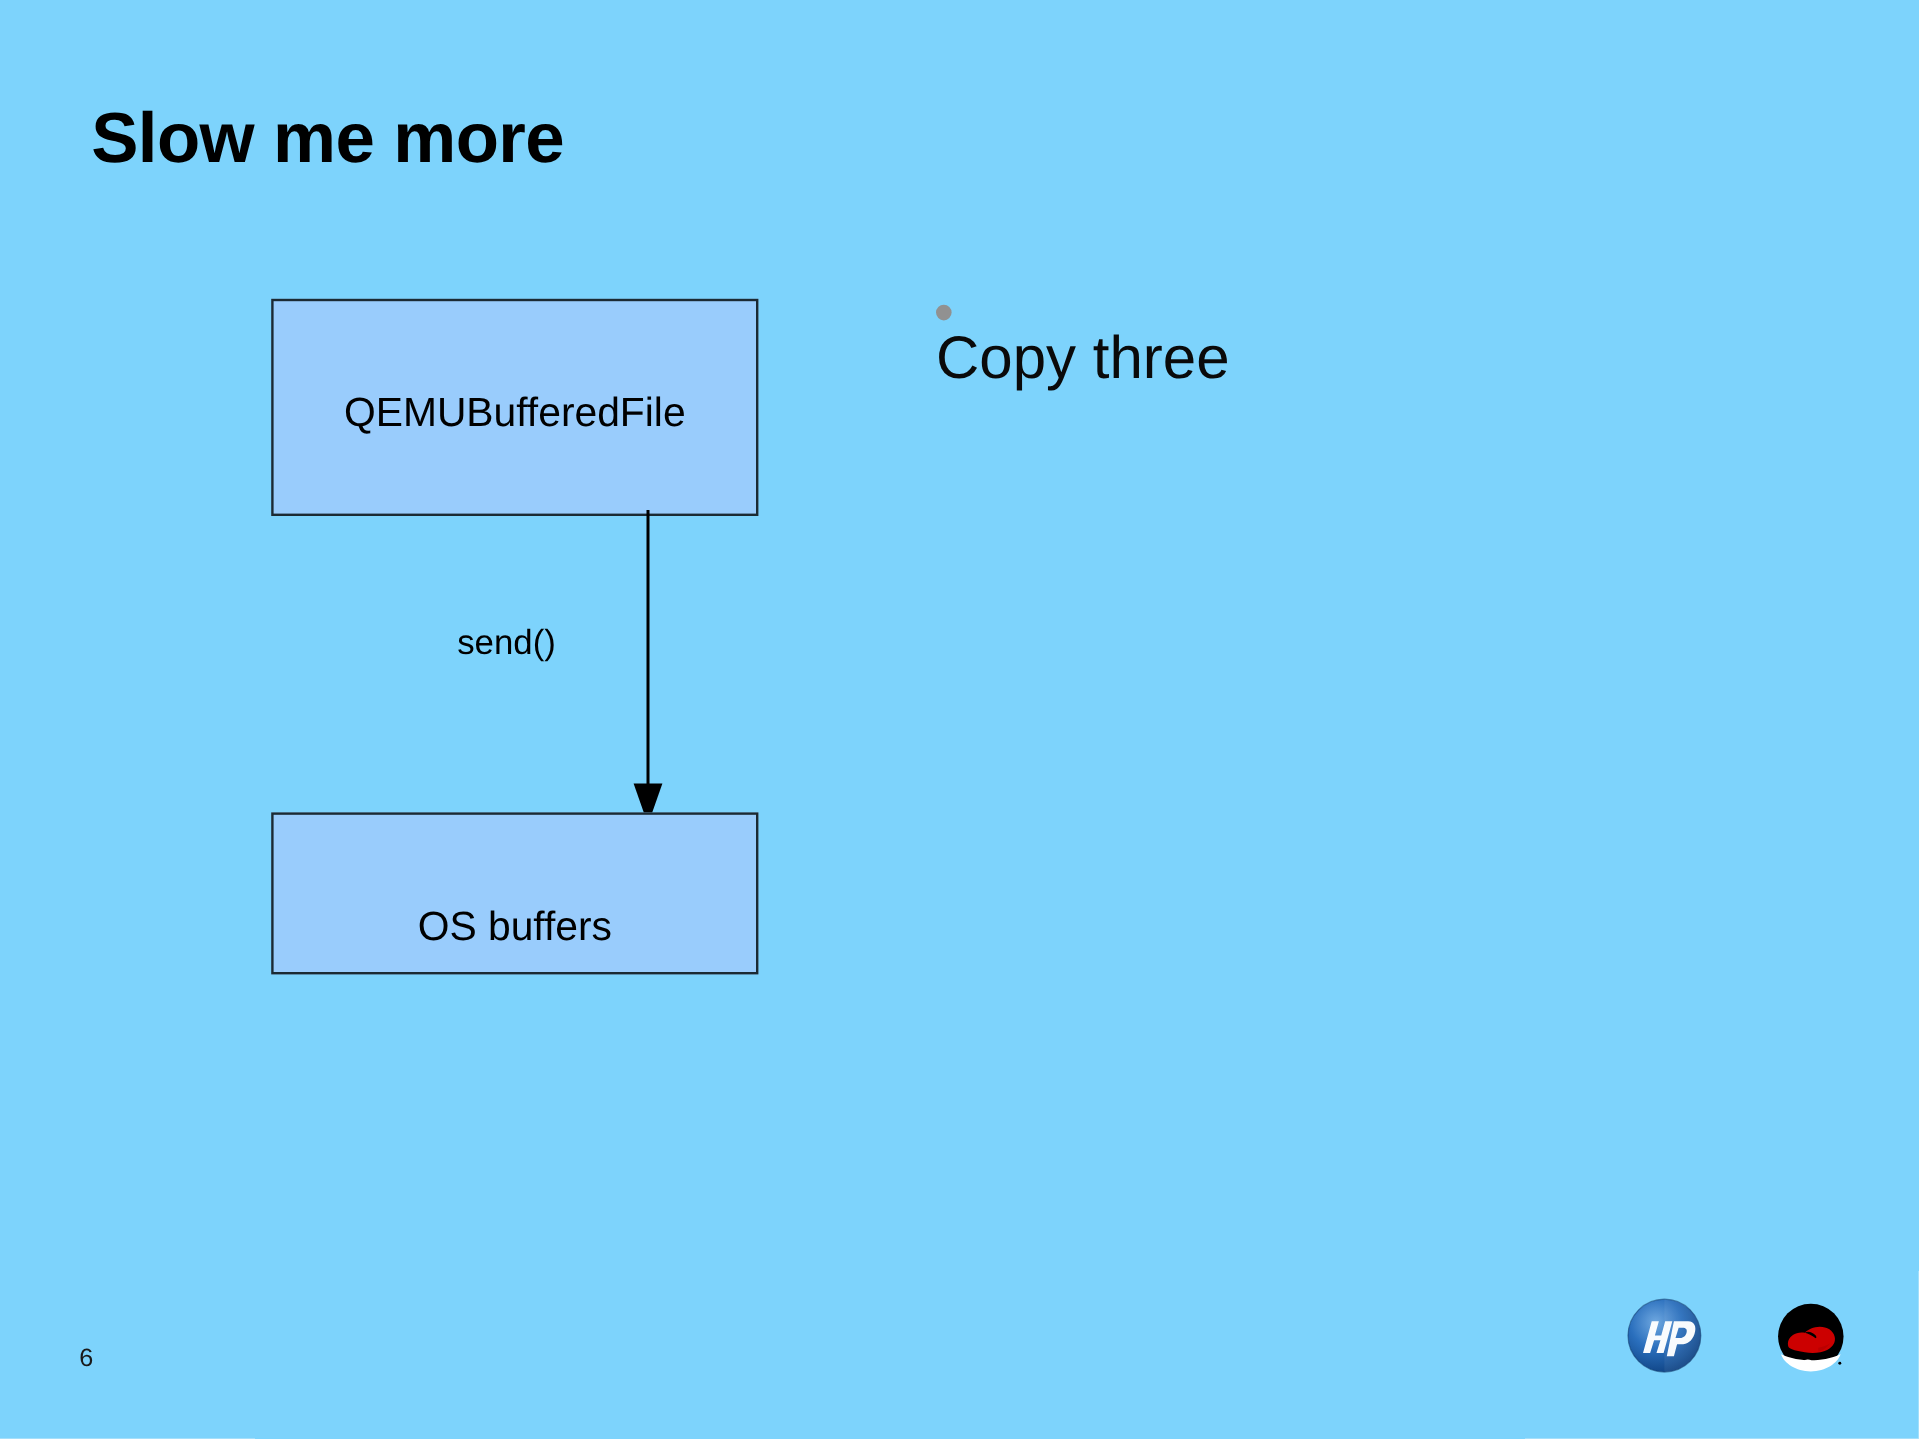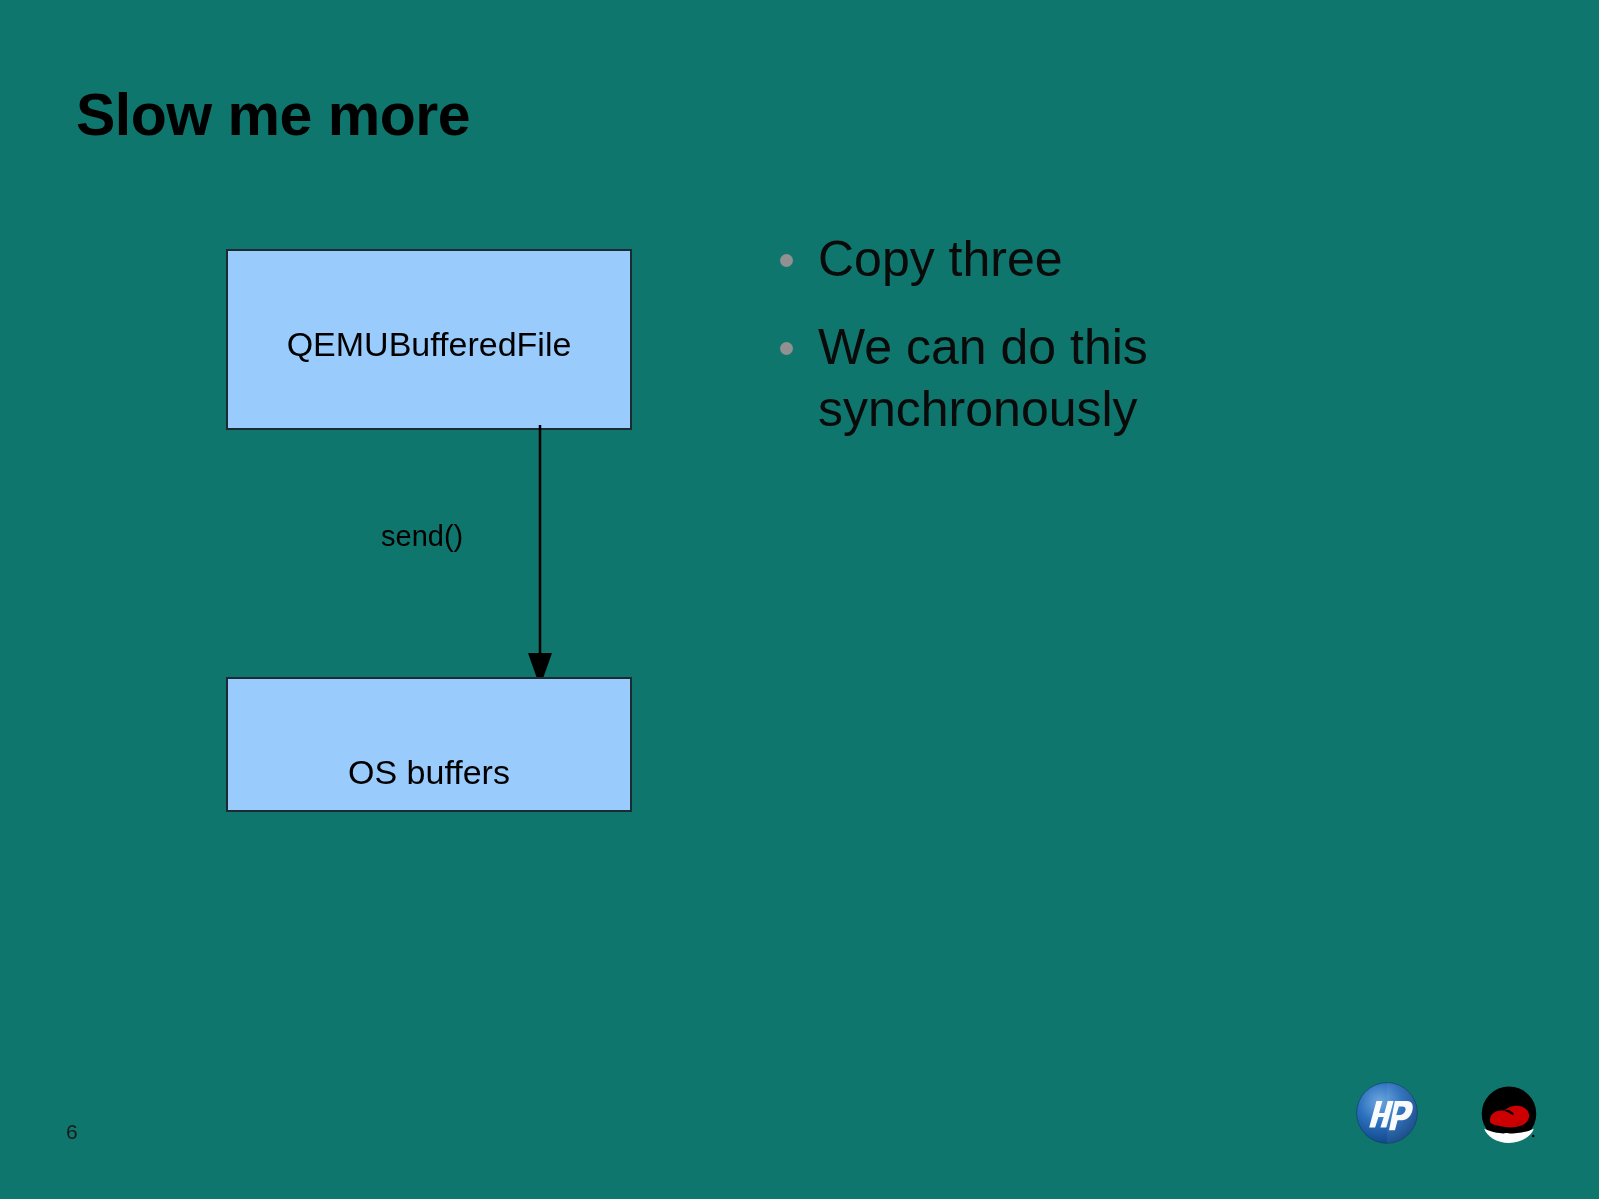--- a/index.html
+++ b/index.html
@@ -10,21 +10,21 @@
     width: 1599px;
     height: 1199px;
     background: #fdfbf9;
     font-family: "Liberation Sans", sans-serif;
     overflow: hidden;
     position: relative;
   }
   #slide {
     position: absolute;
     inset: 0;
-    background: #0f766e;
+    background: #7dd3fc;
     padding-left: 25px;
   }
 
   
   #slide-title {
     position: absolute;
     left: 76px;
     top: 86px;
     font-size: 59px;
     font-weight: bold;
@@ -101,20 +101,21 @@
     position: absolute;
     left: 780px;
     top: 228px;
     width: 560px;
   }
   .bullet-item {
     position: relative;
     display: flex;
     align-items: flex-start;
     margin-bottom: 26px;
+    flex-direction: column;
   }
   .bullet-marker {
     flex: 0 0 auto;
     width: 13px;
     height: 13px;
     border-radius: 50%;
     background: #919191;
     margin-top: 26px;
     margin-right: 25px;
   }
@@ -183,24 +184,20 @@
 
   </div>
 
   <div id="bullet-list">
 
     <div class="bullet-item">
       <span class="bullet-marker"></span>
       <span class="bullet-text">Copy three</span>
     </div>
 
-    <div class="bullet-item">
-      <span class="bullet-marker"></span>
-      <span class="bullet-text">We can do this synchronously</span>
-    </div>
 
   </div>
 
   <div id="page-number">6</div>
 
   <div id="logo-bar">
 
     <svg id="hp-logo" viewBox="0 0 100 100" width="66" height="66">
       <defs>
         <radialGradient id="hpgrad" cx="38%" cy="32%" r="78%">

